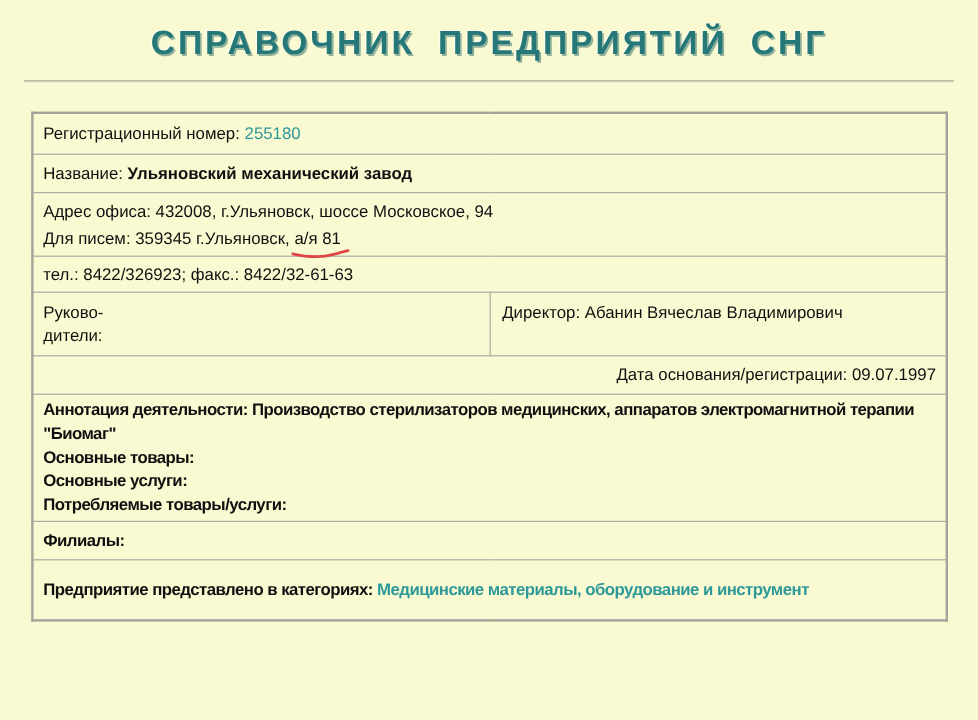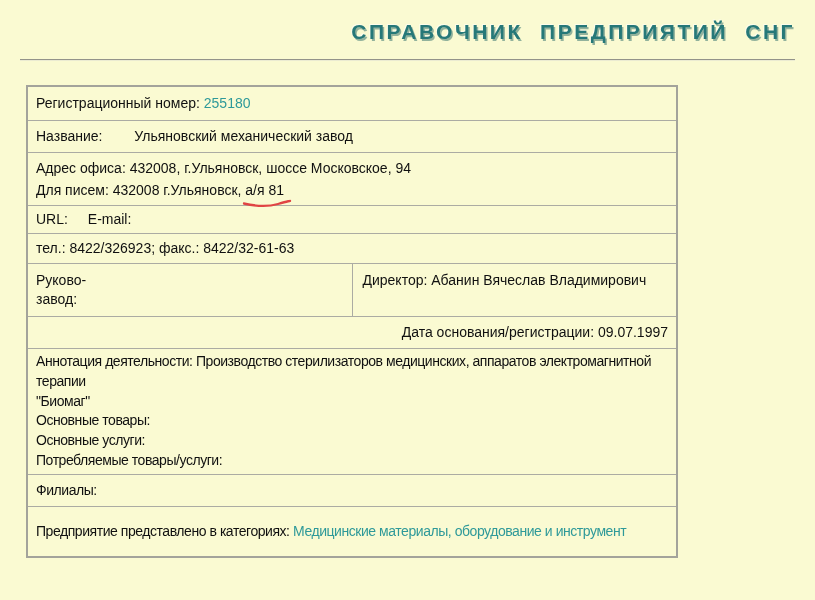--- a/index.html
+++ b/index.html
@@ -13,62 +13,62 @@
   *{box-sizing:border-box;}
   html,body{margin:0;padding:0;}
   body{
     width:815px;height:600px;overflow:hidden;
     background:var(--background);
     font-family:"Liberation Sans","DejaVu Sans",sans-serif;
     color:#101010;
   }
   .title{
     margin:20px 20px 15px;
-    text-align:right;
-    font-size:21px;
+    text-align:center;
+    font-size:28px;
     font-weight:bold;
     letter-spacing:2.5px;
     word-spacing:9px;
     color:var(--title_teal);
     text-shadow:1.5px 1.5px 0 rgba(21,90,90,.45), -1px -1px 0 rgba(255,255,255,.55);
     white-space:nowrap;
   }
   hr.rule{
     margin:13px 20px 0;
     border:none;height:0;
     border-top:1px solid #93938a;
     border-bottom:1px solid #ebebd2;
   }
   table.card{
     border-collapse:collapse;
     table-layout:fixed;
     margin:24px 0 0 26px;
-    width:652px;
+    width:764px;
     border:2px solid var(--border_outer);
     font-size:14px;
     line-height:19px;
   }
   td{
     border:1px solid var(--border_inner);
     padding:6px 8px;
     vertical-align:top;
   }
   tr.r1 td{padding:7px 8px;}
   tr.r2 td{padding:6px 8px;}
   tr.r3 td{padding:4px 8px;line-height:22px;}
   tr.r4 td{padding:4px 8px;}
   tr.r5 td{padding:5px 8px;}
   tr.r6 td{padding:7px 8px;}
   tr.r7 td{padding:6px 8px;text-align:right;}
   tr.r8 td{padding:3px 8px;line-height:19.8px;}
   tr.r9 td{padding:6px 8px;}
   tr.r10 td{padding:6px 8px;line-height:19.5px;}
   tr.r11 td{padding:15px 8px;}
-  .cond{letter-spacing:-0.45px;}
-  .bold{font-weight:normal;margin-left:28px;}
+  .cond{letter-spacing:-0.45px;font-weight:bold;}
+  .bold{font-weight:bold;}
   a.teal{color:var(--link_teal);text-decoration:none;cursor:pointer;}
   .mgmt-label{
     width:99px;
     white-space:pre-line;
     border-right:1px solid var(--border_inner);
   }
   .mgmt-director{padding-left:10px !important;}
   .url-label{margin-right:16px;}
   .pobox{position:relative;display:inline-block;}
   .pobox svg{
@@ -101,41 +101,35 @@
         <td colspan="2">
           <span>Название:</span>
           <span class="bold">Ульяновский механический завод</span>
         </td>
       </tr>
 
       <tr class="r3">
         <td colspan="2">
           <div>Адрес офиса: 432008, г.Ульяновск, шоссе Московское, 94</div>
           <div>
-            <span>Для писем: 432008 г.Ульяновск, </span><span class="pobox"><span>а/я 81</span><svg viewBox="0 0 60 9" preserveAspectRatio="none">
+            <span>Для писем: 359345 г.Ульяновск, </span><span class="pobox"><span>а/я 81</span><svg viewBox="0 0 60 9" preserveAspectRatio="none">
                   <path d="M1,4.5 Q26,9 44,5 T59,2" fill="none" style="stroke:var(--underline_red)" stroke-width="2.3" stroke-linecap="round"></path>
                 </svg></span>
           </div>
         </td>
       </tr>
 
-      <tr class="r4">
-        <td colspan="2">
-          <span class="url-label">URL:</span>
-          <span>E-mail:</span>
-        </td>
-      </tr>
 
       <tr class="r5">
         <td colspan="2">тел.: 8422/326923; факс.: 8422/32-61-63</td>
       </tr>
 
       <tr class="r6">
         <td class="mgmt-label">Руково-
-завод:</td>
+дители:</td>
         <td class="mgmt-director">Директор: Абанин Вячеслав Владимирович</td>
       </tr>
 
       <tr class="r7">
         <td colspan="2">Дата основания/регистрации: 09.07.1997</td>
       </tr>
 
       <tr class="r8">
         <td colspan="2" class="cond">
           <div>Аннотация деятельности: Производство стерилизаторов медицинских, аппаратов электромагнитной терапии</div>

